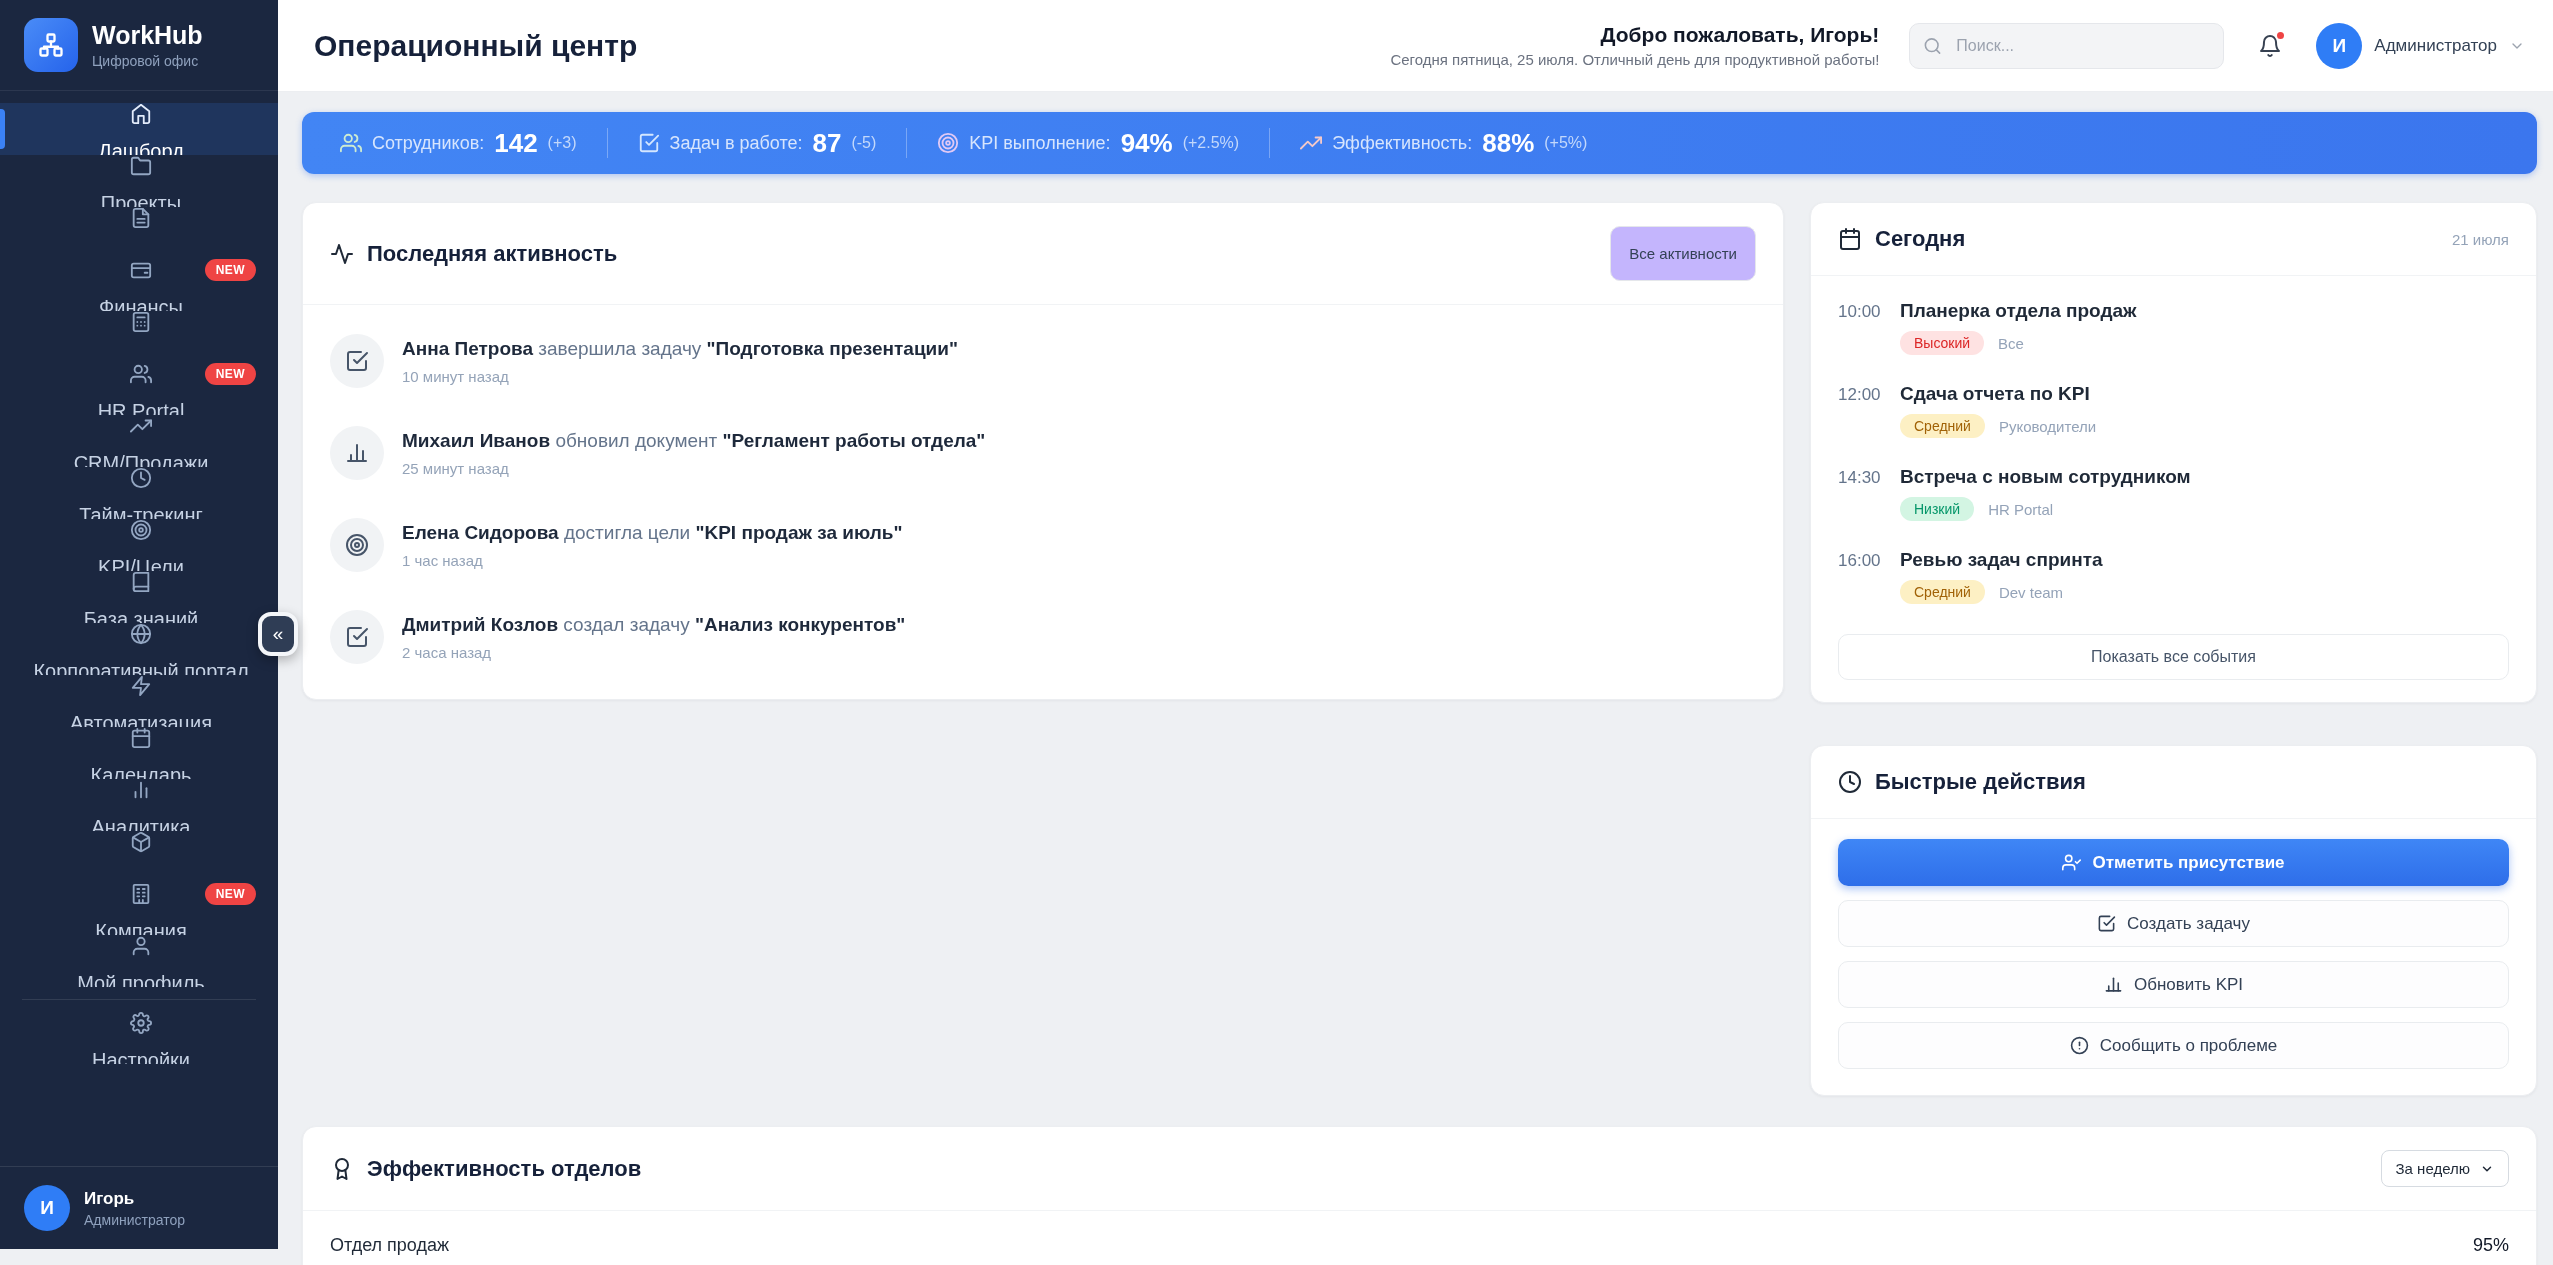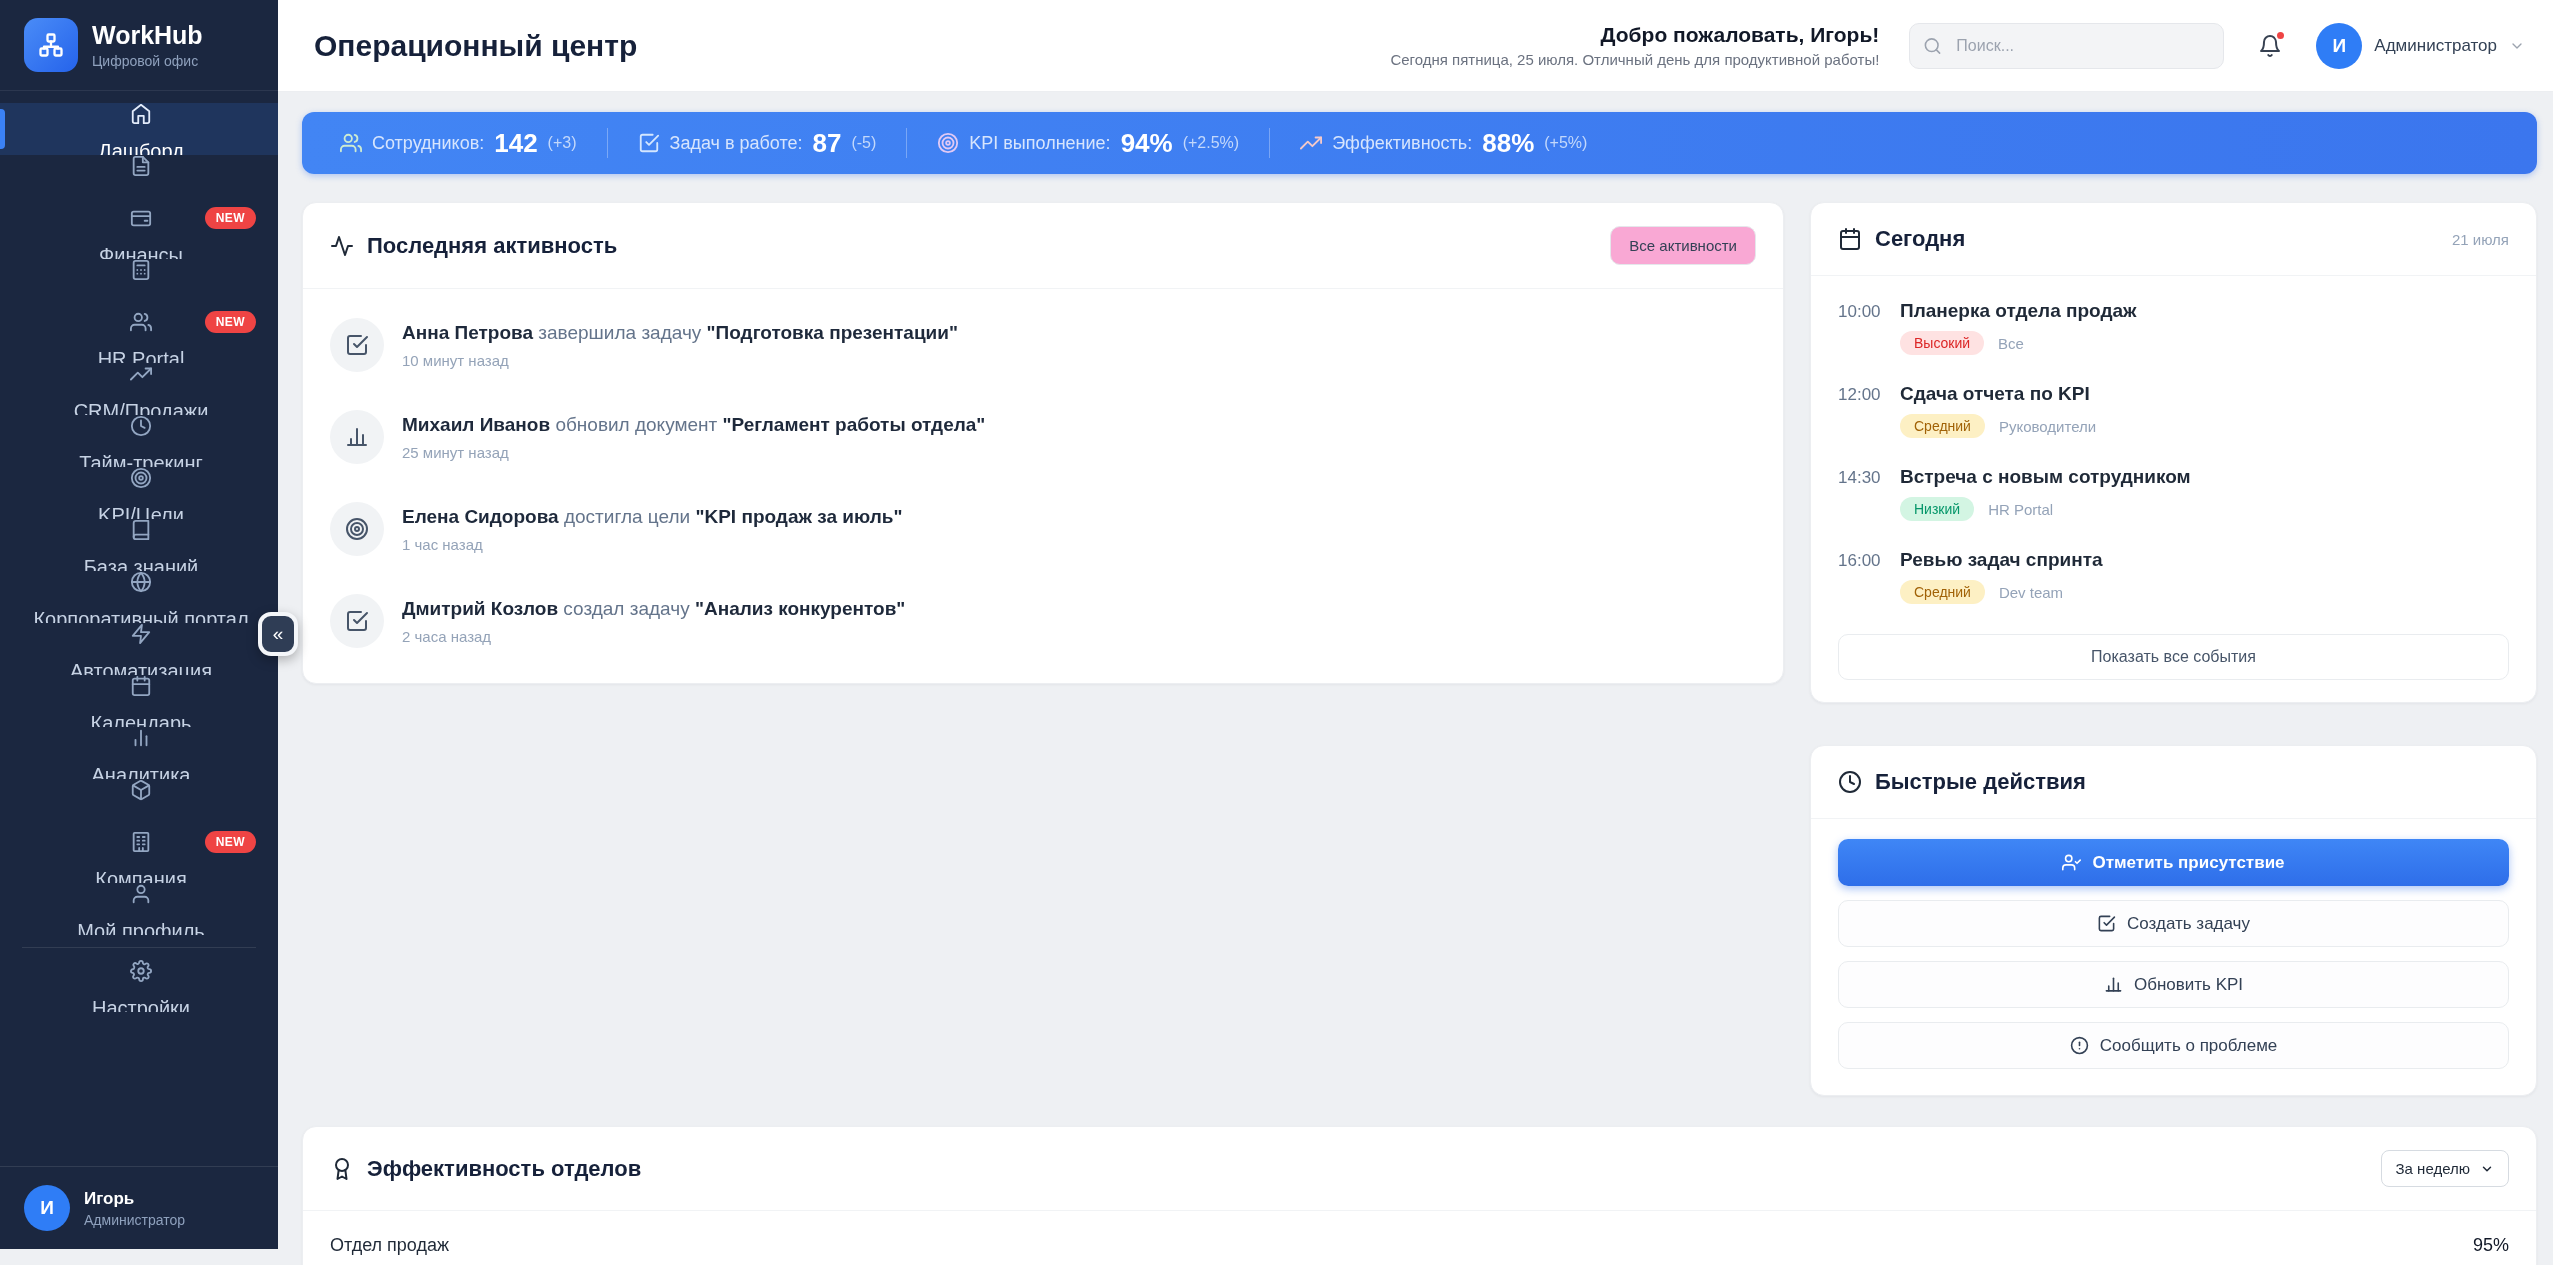--- a/index.html
+++ b/index.html
@@ -59,21 +59,21 @@
 
   
   .card { background:#fff; border:1px solid #eceef1; border-radius:14px; box-shadow:0 1px 3px rgba(16,24,40,.05); }
   .card-head { display:flex; align-items:center; gap:13px; padding:23px 27px; border-bottom:1px solid #f1f3f5; }
   .card-title { font-size:22px; font-weight:700; color:#16213a; }
   .card-head-icon { color:#1f2937; display:flex; }
 
   .grid-row { display:grid; grid-template-columns:1fr 727px; gap:26px; align-items:start; }
 
   
-  .act-btn { margin-left:auto; background:#f9a8d4; border:1px solid #e5e7eb; border-radius:10px; padding:10px 18px; font-size:15px; color:#334155; cursor:pointer; font-family:"Liberation Sans",sans-serif; }
+  .act-btn { margin-left:auto; background:#c4b5fd; border:1px solid #e5e7eb; border-radius:10px; padding:18px 18px; font-size:15px; color:#334155; cursor:pointer; font-family:"Liberation Sans",sans-serif; }
   .act-body { padding:10px 27px 16px; }
   .act-item { display:flex; align-items:flex-start; gap:18px; padding:19px 0; }
   .act-chip { width:54px; height:54px; border-radius:50%; background:#f1f3f5; color:#475569; display:flex; align-items:center; justify-content:center; flex-shrink:0; }
   .act-line { font-size:19px; color:#64748b; padding-top:4px; }
   .act-line b { color:#1e293b; }
   .act-time { font-size:15px; color:#94a3b8; margin-top:8px; }
 
   
   .right-col { display:flex; flex-direction:column; gap:42px; }
   .today-date { margin-left:auto; font-size:15px; color:#94a3b8; }
@@ -124,20 +124,28 @@
   </div>
 
   <nav class="nav">
     <div class="nav-item active">
       <span class="nav-icon">
           <svg width="22" height="22" viewBox="0 0 24 24" fill="none" stroke="currentColor" stroke-width="2" stroke-linecap="round" stroke-linejoin="round">
             <path d="M3 9l9-7 9 7v11a2 2 0 01-2 2h-4v-8h-6v8H5a2 2 0 01-2-2z"></path>
           </svg>
         </span>
       <span class="nav-label">Дашборд</span>
+    </div>
+    <div class="nav-item">
+      <span class="nav-icon">
+          <svg width="22" height="22" viewBox="0 0 24 24" fill="none" stroke="currentColor" stroke-width="2" stroke-linecap="round" stroke-linejoin="round">
+            <path d="M22 19a2 2 0 01-2 2H4a2 2 0 01-2-2V5a2 2 0 012-2h5l2 3h9a2 2 0 012 2z"></path>
+          </svg>
+        </span>
+      <span class="nav-label">Проекты</span>
     </div>
     <div class="nav-item">
       <span class="nav-icon">
           <svg width="22" height="22" viewBox="0 0 24 24" fill="none" stroke="currentColor" stroke-width="2" stroke-linecap="round" stroke-linejoin="round">
             <path d="M14 2H6a2 2 0 00-2 2v16a2 2 0 002 2h12a2 2 0 002-2V8z"></path>
             <polyline points="14 2 14 8 20 8"></polyline>
             <line x1="16" y1="13" x2="8" y2="13"></line>
             <line x1="16" y1="17" x2="8" y2="17"></line>
           </svg>
         </span>

